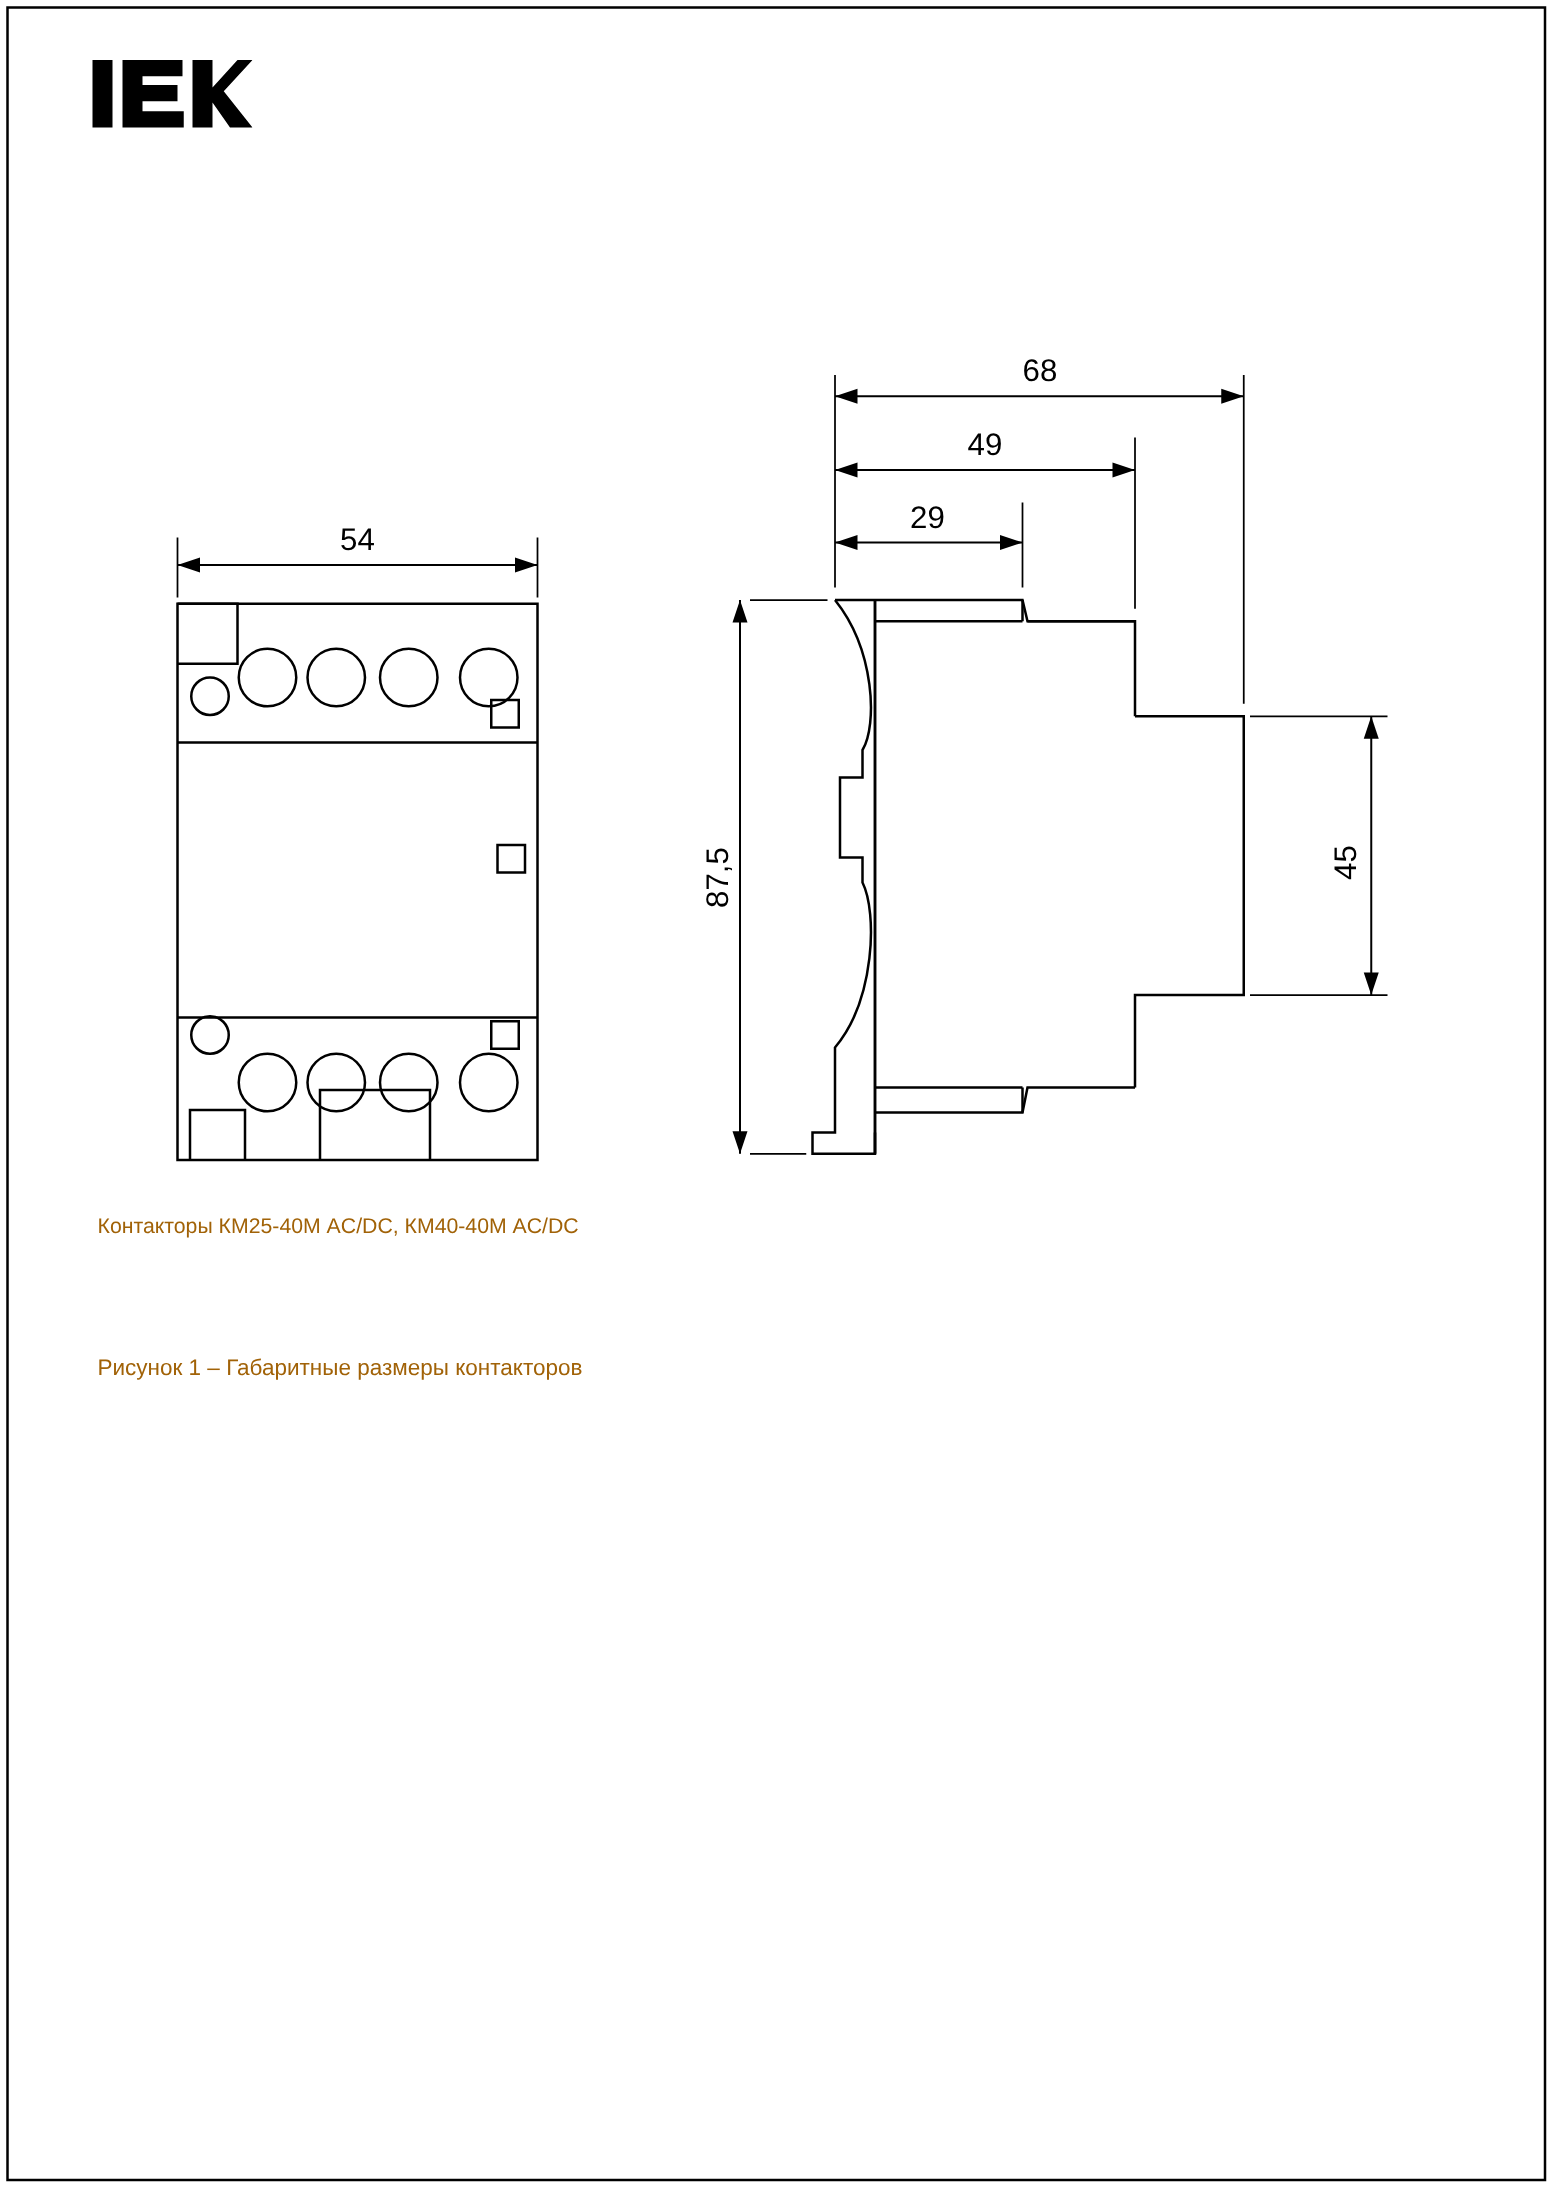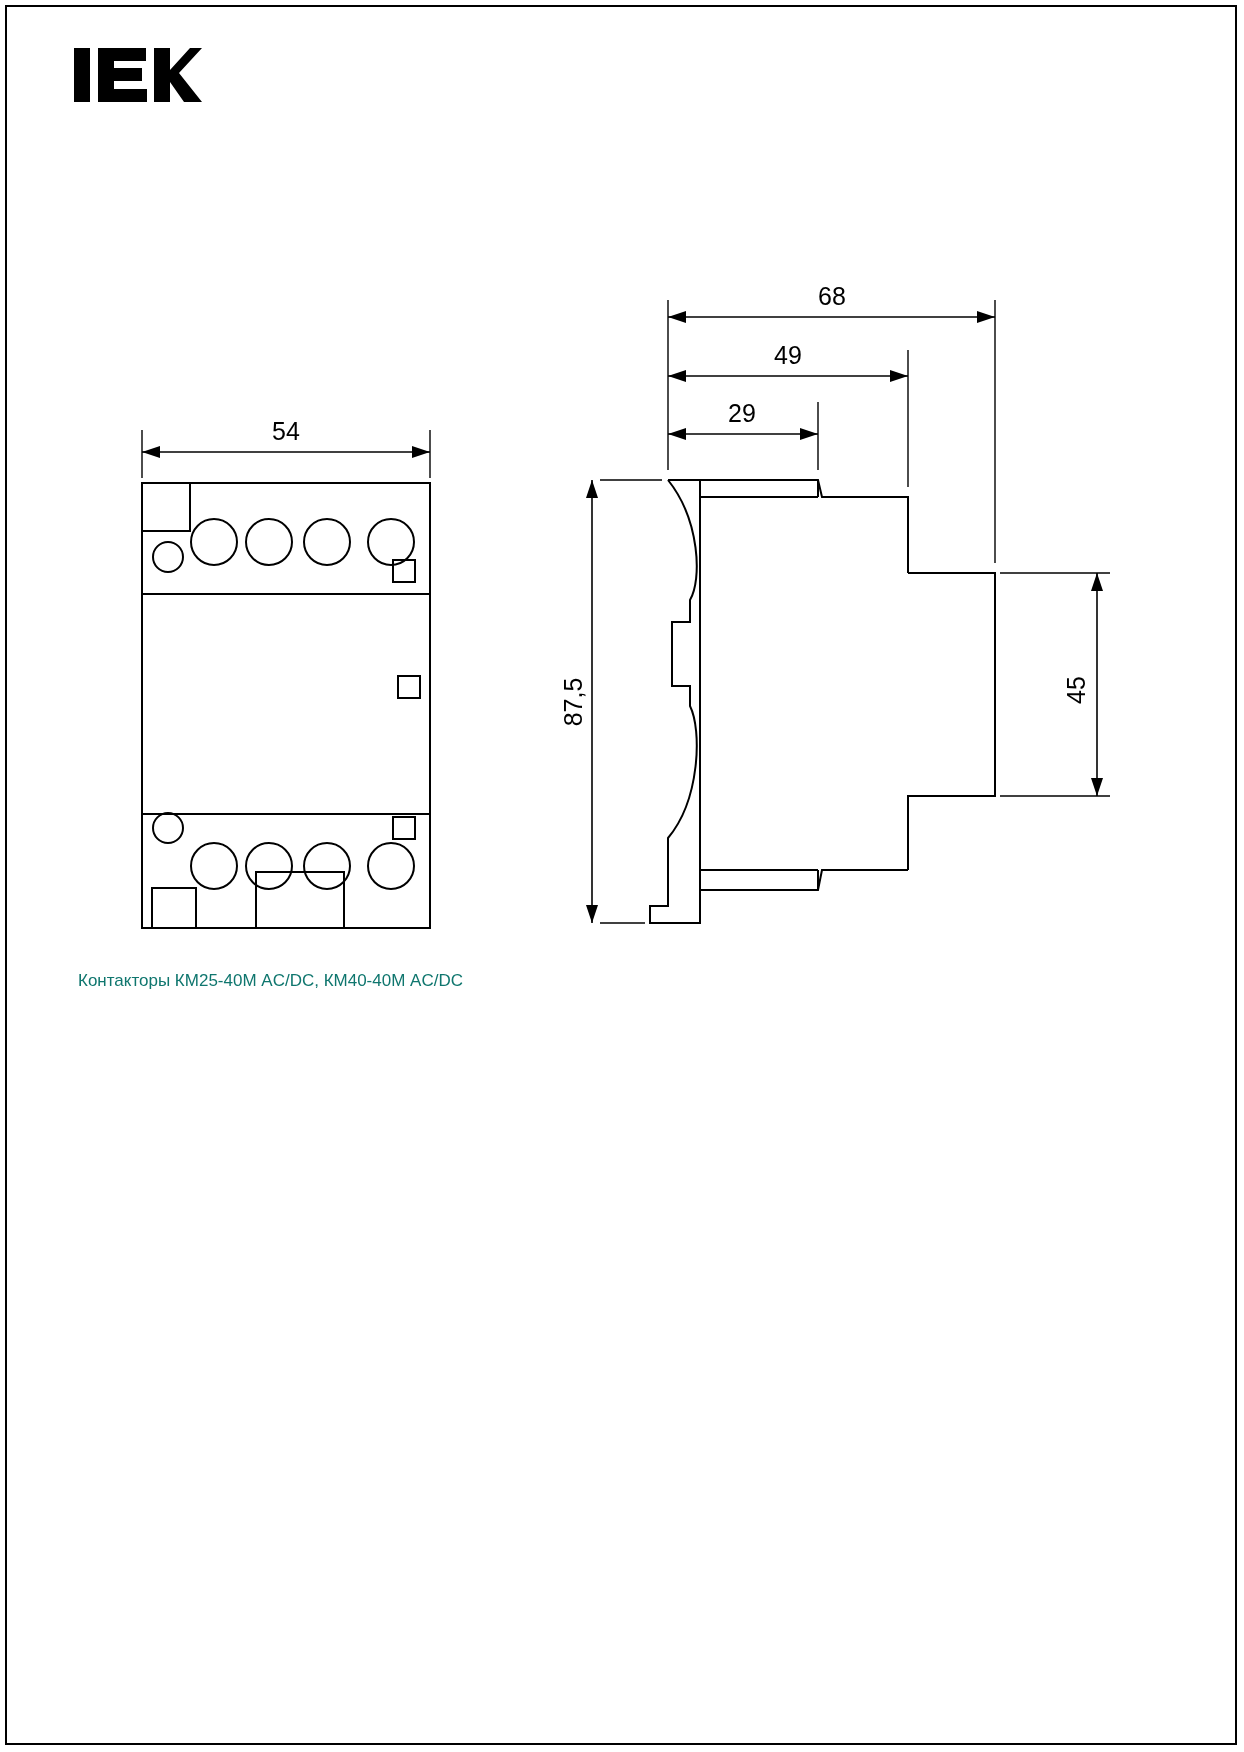--- a/index.html
+++ b/index.html
@@ -42,21 +42,21 @@
     top: 0;
     width: 1244px;
     height: 1752px;
   }
   
   .caption {
     position: absolute;
     font-family: "Liberation Sans", sans-serif;
     font-size: 17px;
     line-height: 26px;
-    color: #0f766e;
+    color: #a16207;
     white-space: pre;
   }
   #caption-models {
     left: 78px;
     top: 916px;
   }
   #caption-figure {
     left: 78px;
     top: 1081px;
     font-size: 18px;
@@ -192,14 +192,15 @@
 
     <text class="dim-label" x="582" y="702" text-anchor="middle" transform="rotate(-90 582 702)">87,5</text>
 
     <text class="dim-label" x="1085" y="690" text-anchor="middle" transform="rotate(-90 1085 690)">45</text>
   </svg>
 
   <div id="caption-models" class="caption">
     <div>Контакторы КМ25-40М AC/DC, КМ40-40М AC/DC</div>
   </div>
 
+  <div id="caption-figure" class="caption">Рисунок 1 – Габаритные размеры контакторов</div>
 
 </div>
 
 </body></html>

